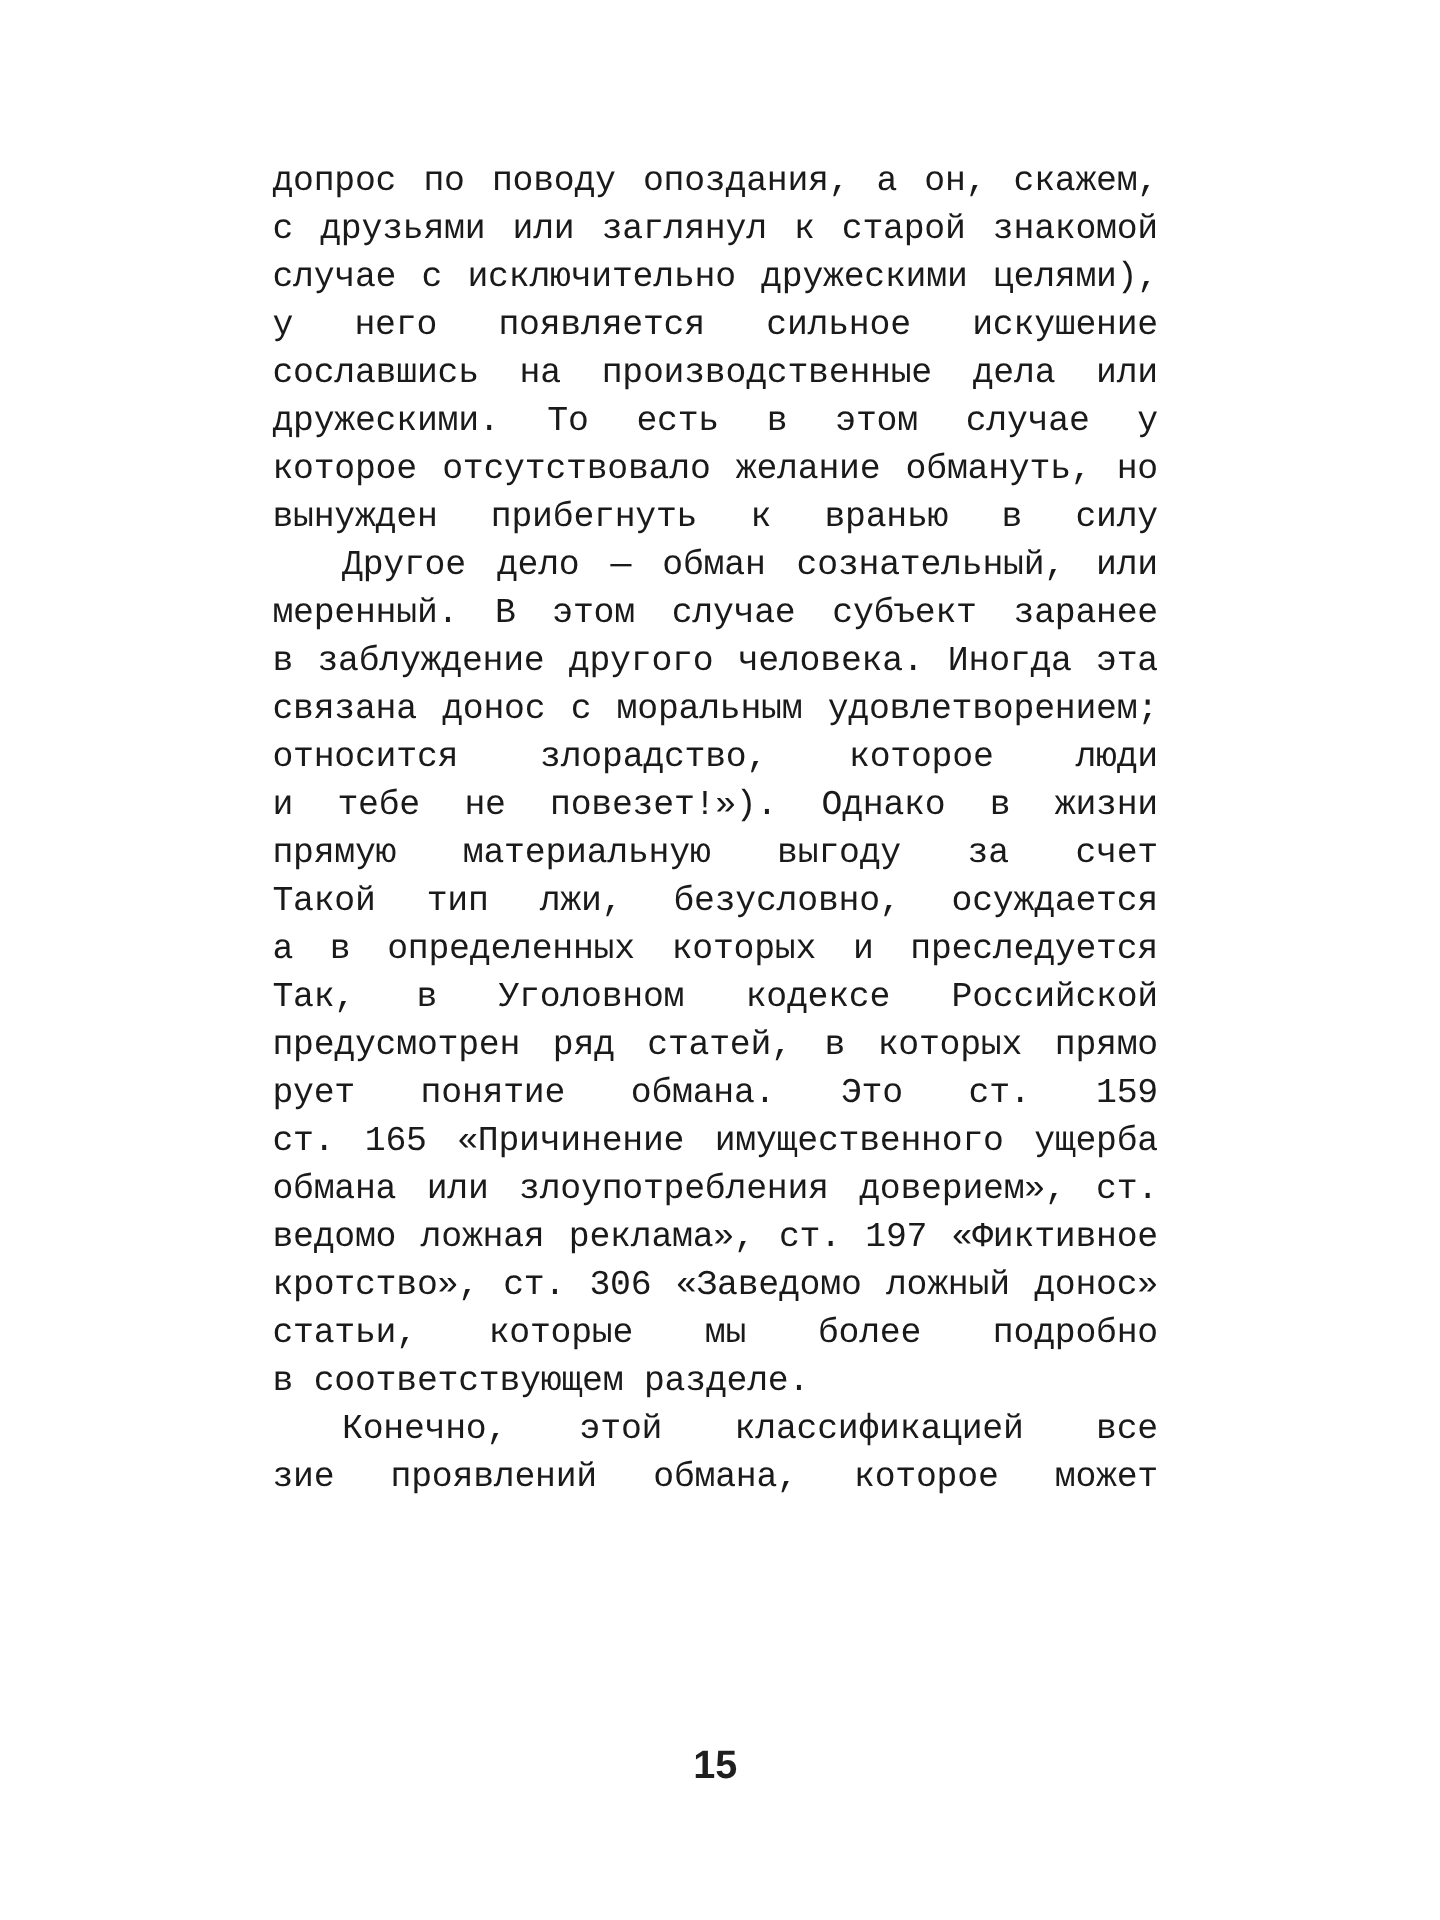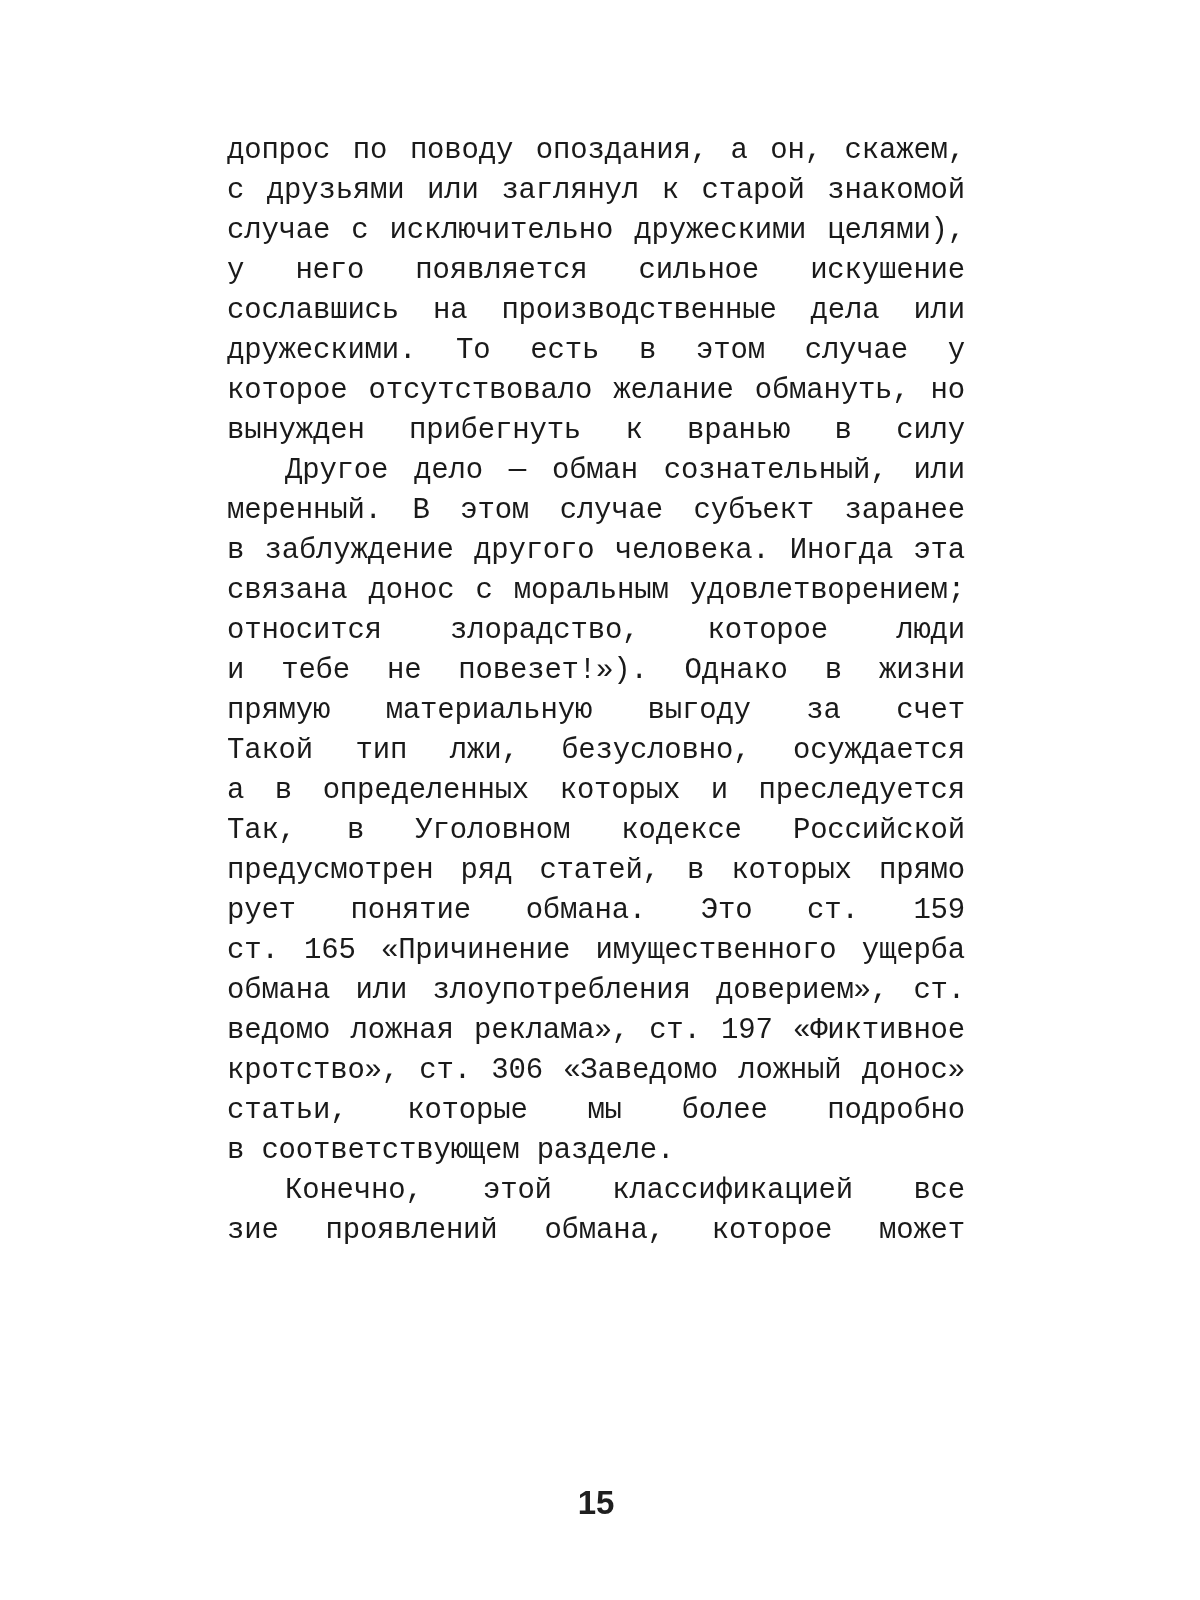--- a/index.html
+++ b/index.html
@@ -44,21 +44,20 @@
   .page-number {
     position: absolute;
     top: 1452px;
     left: 227px;
     width: 738px;
     text-align: center;
     font-family: "Liberation Sans", sans-serif;
     font-weight: bold;
     font-size: 33px;
     color: #1f1f1f;
-    margin-top: 32px;
   }
 </style>
 </head>
 <body>
 
 <div class="page">
   <div class="text-block" style="color: rgb(26, 26, 26);">
       <div class="line">допрос по поводу опоздания, а он, скажем, пил пиво</div>
       <div class="line">с друзьями или заглянул к старой знакомой (в данном</div>
       <div class="line">случае с исключительно дружескими целями), то</div>

